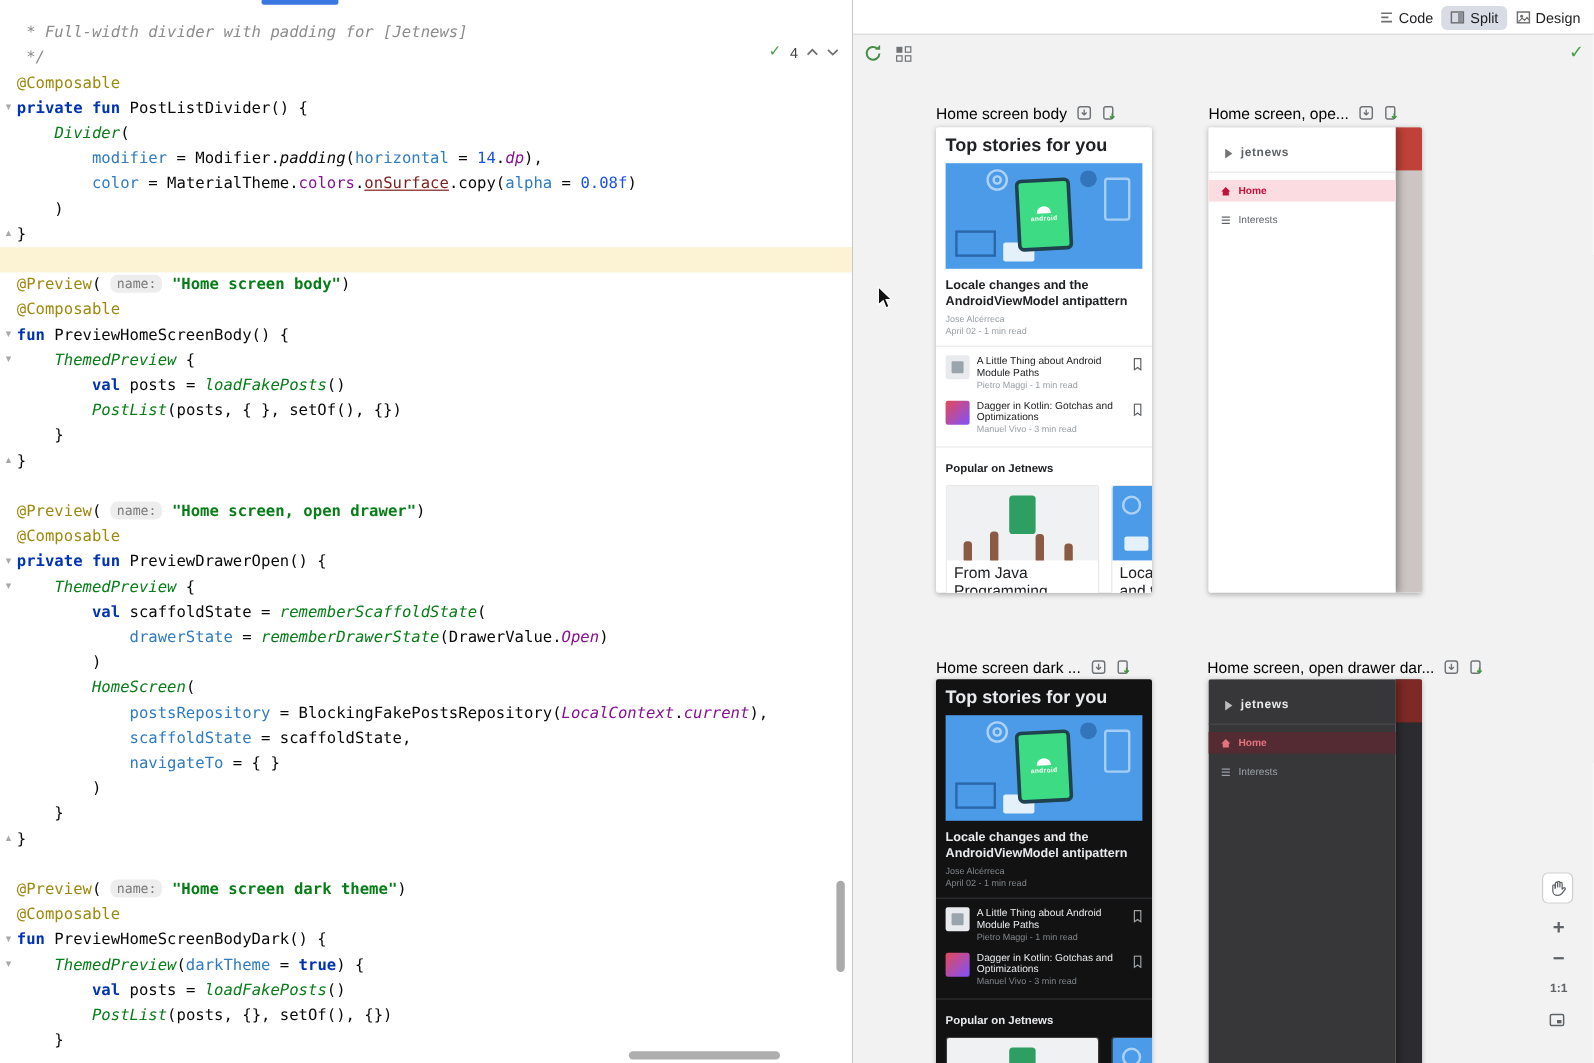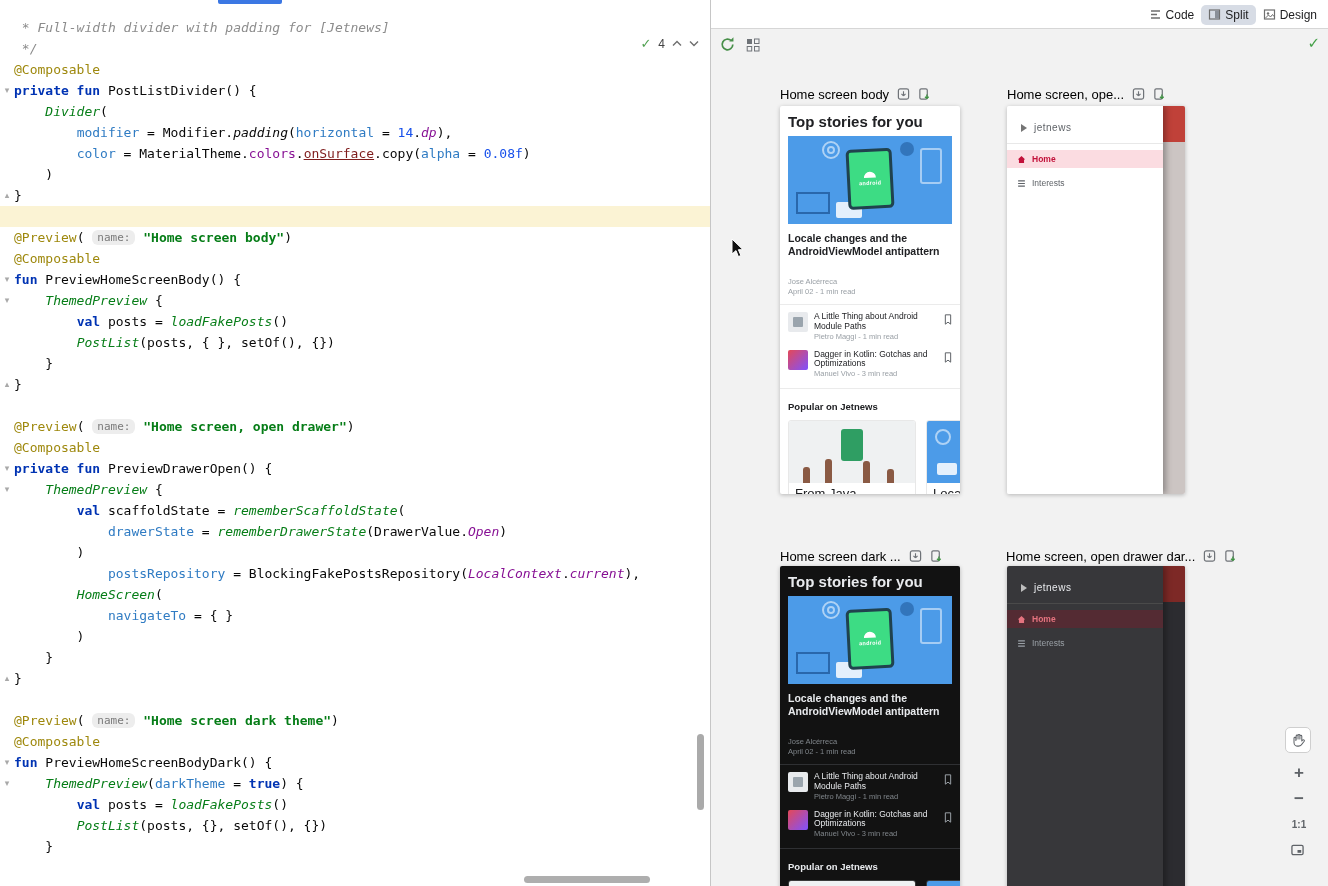--- a/index.html
+++ b/index.html
@@ -57,21 +57,21 @@
   .hero-img .dl2b{position:absolute;left:39px;top:10px;width:8px;height:8px;border:2px solid rgba(255,255,255,.55);border-radius:50%}
   .hero-img .dl3{position:absolute;right:10px;top:12px;width:22px;height:36px;border:2px solid rgba(255,255,255,.5);border-radius:3px}
   .hero-img .dl4{position:absolute;left:48px;bottom:6px;width:26px;height:16px;background:rgba(255,255,255,.85);border-radius:2px}
   .hero-img .dl5{position:absolute;right:38px;top:6px;width:14px;height:14px;background:rgba(13,60,120,.4);border-radius:50%}
   .hero-phone{position:absolute;left:50%;top:50%;transform:translate(-50%,-52%) rotate(-3deg);width:46px;height:60px;border:3px solid #20424E;border-radius:5px;background:#3DDC84;display:flex;flex-direction:column;align-items:center;justify-content:center}
   .robot-head{width:12px;height:6px;background:#fff;border-radius:6px 6px 0 0}
   .hero-phone .brand{color:#fff;font-size:5.5px;font-weight:bold;letter-spacing:.3px;margin-top:2px}
   .hero-title{margin:8px 8px 0;font-size:10.5px;font-weight:bold;line-height:1.2}
   .meta{font-size:7.5px;color:#9AA0A6;line-height:1.2}
   .feed.dark .meta{color:#80868B}
-  .hero-meta{margin:20px 8px 0}
+  .hero-meta{margin:4px 8px 0}
   .sep{border-top:1px solid #EBEBEB;margin-top:8px}
   .feed.dark .sep{border-top-color:#2F3033}
   .item{display:flex;gap:6px;padding:7px 8px 2px;align-items:flex-start}
   .thumb{width:20px;height:20px;border-radius:2px;flex:none;display:flex;align-items:center;justify-content:center}
   .thumb.gray{background:#E8EAED}
   .thumb.gray .inner{width:10px;height:10px;background:#9AA4AD;border-radius:1px}
   .thumb.kotlin{background:linear-gradient(135deg,#E44857,#7F52FF)}
   .it{flex:1;min-width:0}
   .it .t{font-size:8.5px;font-weight:normal;line-height:1.15}
   .bm{flex:none;margin-top:2px;color:#5F6368}
@@ -95,21 +95,21 @@
   .pop-card .meta{margin:3px 6px 0}
 
   
   .drawer .scrim-strip{position:absolute;right:0;top:0;bottom:0;width:22px;background:#CCC5C3}
   .drawer .scrim-appbar{height:36px;background:#C04139}
   .drawer.dark .scrim-strip{background:#2C2C30}
   .drawer.dark .scrim-appbar{background:#7D2926}
   .drawer-panel{position:absolute;left:0;top:0;bottom:0;right:22px;background:#fff;box-shadow:3px 0 6px rgba(0,0,0,.3)}
   .drawer.dark .drawer-panel{background:#37373A}
   .logo-row{display:flex;align-items:center;gap:5px;padding:16px 12px 10px}
-  .logo-text{font-size:10px;font-weight:normal;letter-spacing:.5px;color:#5F6368}
+  .logo-text{font-size:10px;font-weight:bold;letter-spacing:.5px;color:#5F6368}
   .drawer.dark .logo-text{color:#E8EAED}
   .drawer-sep{border-top:1px solid #E8E8E8;margin:0}
   .drawer.dark .drawer-sep{border-top-color:#4A4A4A}
   .nav-row{display:flex;align-items:center;gap:6px;height:18px;padding:0 10px;font-size:8.5px;font-weight:bold;margin-top:6px}
   .nav-row.home{background:#FBDCE1;color:#C2113A}
   .drawer.dark .nav-row.home{background:#542B33;color:#E5737F}
   .nav-row.interests{color:#5F6368;font-weight:normal}
   .drawer.dark .nav-row.interests{color:#9AA0A6}
 
   
@@ -147,22 +147,23 @@
       <div class="code-line"><span class="gutter"></span><span class="code-text"><span class="tk-p">    }</span></span></div>
       <div class="code-line"><span class="gutter">▴</span><span class="code-text"><span class="tk-p">}</span></span></div>
       <div class="code-line"><span class="gutter"></span><span class="code-text"></span></div>
       <div class="code-line"><span class="gutter"></span><span class="code-text"><span class="tk-a">@Preview</span><span class="tk-p">( </span><span class="tk-h">name:</span><span class="tk-p"> </span><span class="tk-s">"Home screen, open drawer"</span><span class="tk-p">)</span></span></div>
       <div class="code-line"><span class="gutter"></span><span class="code-text"><span class="tk-a">@Composable</span></span></div>
       <div class="code-line"><span class="gutter">▾</span><span class="code-text"><span class="tk-k">private fun</span><span class="tk-p"> PreviewDrawerOpen() {</span></span></div>
       <div class="code-line"><span class="gutter">▾</span><span class="code-text"><span class="tk-p">    </span><span class="tk-g">ThemedPreview</span><span class="tk-p"> {</span></span></div>
       <div class="code-line"><span class="gutter"></span><span class="code-text"><span class="tk-p">        </span><span class="tk-k">val</span><span class="tk-p"> scaffoldState = </span><span class="tk-g">rememberScaffoldState</span><span class="tk-p">(</span></span></div>
       <div class="code-line"><span class="gutter"></span><span class="code-text"><span class="tk-p">            </span><span class="tk-b">drawerState</span><span class="tk-p"> = </span><span class="tk-g">rememberDrawerState</span><span class="tk-p">(DrawerValue.</span><span class="tk-v">Open</span><span class="tk-p">)</span></span></div>
       <div class="code-line"><span class="gutter"></span><span class="code-text"><span class="tk-p">        )</span></span></div>
+      <div class="code-line"><span class="gutter"></span><span class="code-text"><span class="tk-p">        </span><span class="tk-g">HomeScreen</span><span class="tk-p">(</span></span></div>
       <div class="code-line"><span class="gutter"></span><span class="code-text"><span class="tk-p">            </span><span class="tk-b">postsRepository</span><span class="tk-p"> = BlockingFakePostsRepository(</span><span class="tk-v">LocalContext</span><span class="tk-p">.</span><span class="tk-v">current</span><span class="tk-p">),</span></span></div>
-      <div class="code-line"><span class="gutter"></span><span class="code-text"><span class="tk-p">        </span><span class="tk-g">HomeScreen</span><span class="tk-p">(</span></span></div>
+      <div class="code-line"><span class="gutter"></span><span class="code-text"><span class="tk-p">            </span><span class="tk-b">scaffoldState</span><span class="tk-p"> = scaffoldState,</span></span></div>
       <div class="code-line"><span class="gutter"></span><span class="code-text"><span class="tk-p">            </span><span class="tk-b">navigateTo</span><span class="tk-p"> = { }</span></span></div>
       <div class="code-line"><span class="gutter"></span><span class="code-text"><span class="tk-p">        )</span></span></div>
       <div class="code-line"><span class="gutter"></span><span class="code-text"><span class="tk-p">    }</span></span></div>
       <div class="code-line"><span class="gutter">▴</span><span class="code-text"><span class="tk-p">}</span></span></div>
       <div class="code-line"><span class="gutter"></span><span class="code-text"></span></div>
       <div class="code-line"><span class="gutter"></span><span class="code-text"><span class="tk-a">@Preview</span><span class="tk-p">( </span><span class="tk-h">name:</span><span class="tk-p"> </span><span class="tk-s">"Home screen dark theme"</span><span class="tk-p">)</span></span></div>
       <div class="code-line"><span class="gutter"></span><span class="code-text"><span class="tk-a">@Composable</span></span></div>
       <div class="code-line"><span class="gutter">▾</span><span class="code-text"><span class="tk-k">fun</span><span class="tk-p"> PreviewHomeScreenBodyDark() {</span></span></div>
       <div class="code-line"><span class="gutter">▾</span><span class="code-text"><span class="tk-p">    </span><span class="tk-g">ThemedPreview</span><span class="tk-p">(</span><span class="tk-b">darkTheme</span><span class="tk-p"> = </span><span class="tk-k">true</span><span class="tk-p">) {</span></span></div>
       <div class="code-line"><span class="gutter"></span><span class="code-text"><span class="tk-p">        </span><span class="tk-k">val</span><span class="tk-p"> posts = </span><span class="tk-g">loadFakePosts</span><span class="tk-p">()</span></span></div>

